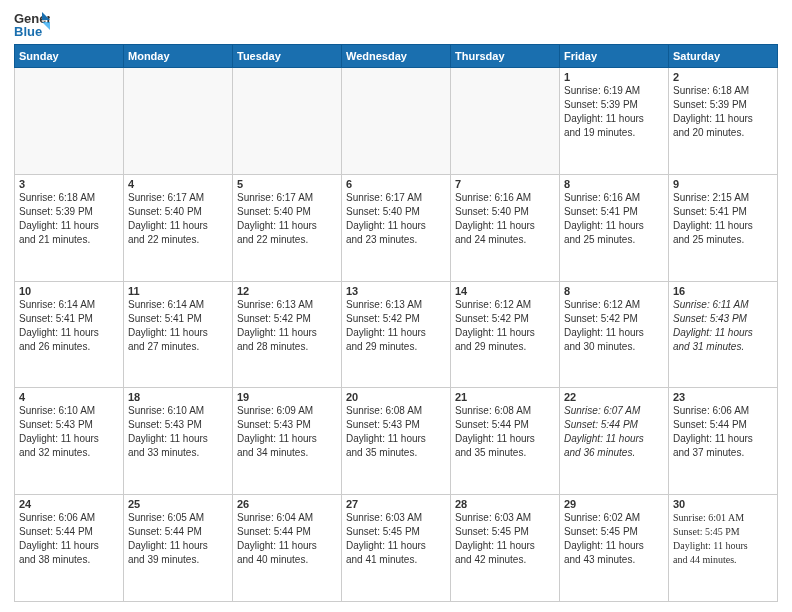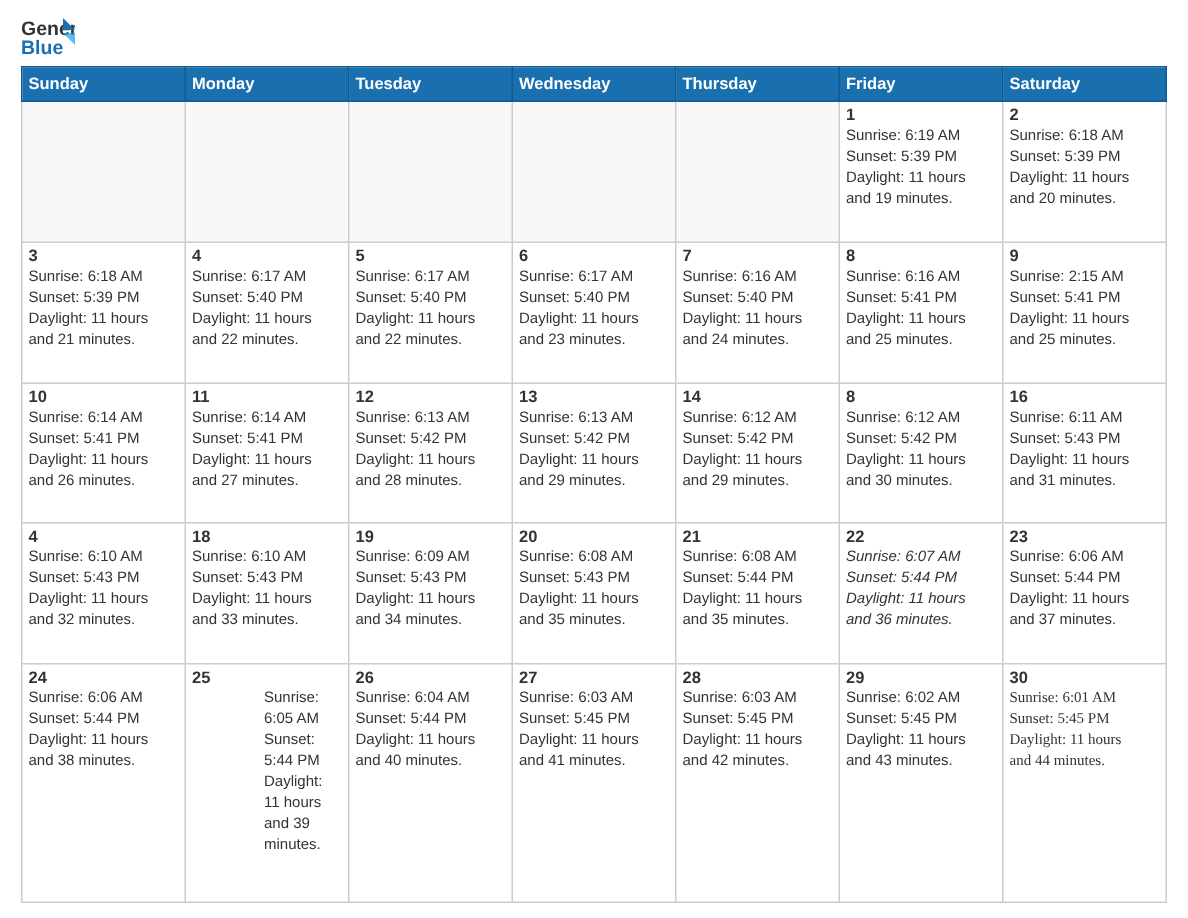--- a/index.html
+++ b/index.html
@@ -232,21 +232,21 @@
           </td>
           <td>
             <span class="day-number">8</span>
             <div class="day-info" style="white-space: pre-line;">Sunrise: 6:12 AM
 Sunset: 5:42 PM
 Daylight: 11 hours
 and 30 minutes.</div>
           </td>
           <td>
             <span class="day-number">16</span>
-            <div class="day-info" style="white-space: pre-line;">Sunrise: 6:11 AM
+            <div class="day-info" style="white-space: pre-line; font-style: italic;">Sunrise: 6:11 AM
 Sunset: 5:43 PM
 Daylight: 11 hours
 and 31 minutes.</div>
           </td>
         </tr>
         <tr>
           <td>
             <span class="day-number">4</span>
             <div class="day-info" style="white-space: pre-line;">Sunrise: 6:10 AM
 Sunset: 5:43 PM
@@ -299,21 +299,21 @@
         <tr>
           <td>
             <span class="day-number">24</span>
             <div class="day-info" style="white-space: pre-line;">Sunrise: 6:06 AM
 Sunset: 5:44 PM
 Daylight: 11 hours
 and 38 minutes.</div>
           </td>
           <td>
             <span class="day-number">25</span>
-            <div class="day-info" style="white-space: pre-line; margin-left: 48px;">Sunrise: 6:05 AM
+            <div class="day-info" style="white-space: pre-line;">Sunrise: 6:05 AM
 Sunset: 5:44 PM
 Daylight: 11 hours
 and 39 minutes.</div>
           </td>
           <td>
             <span class="day-number">26</span>
             <div class="day-info" style="white-space: pre-line;">Sunrise: 6:04 AM
 Sunset: 5:44 PM
 Daylight: 11 hours
 and 40 minutes.</div>

